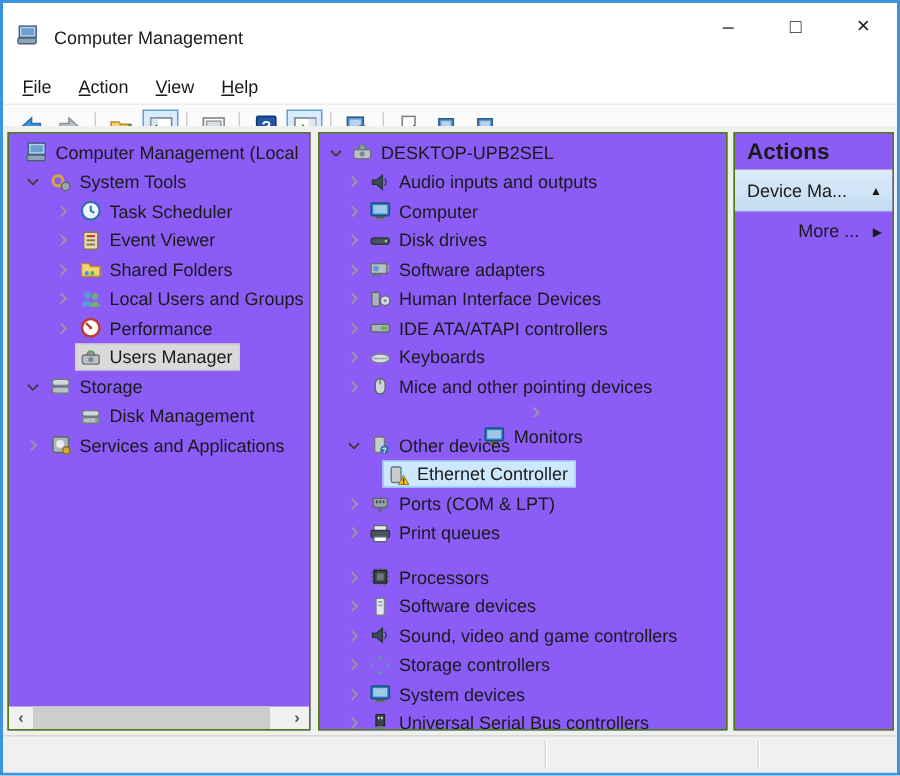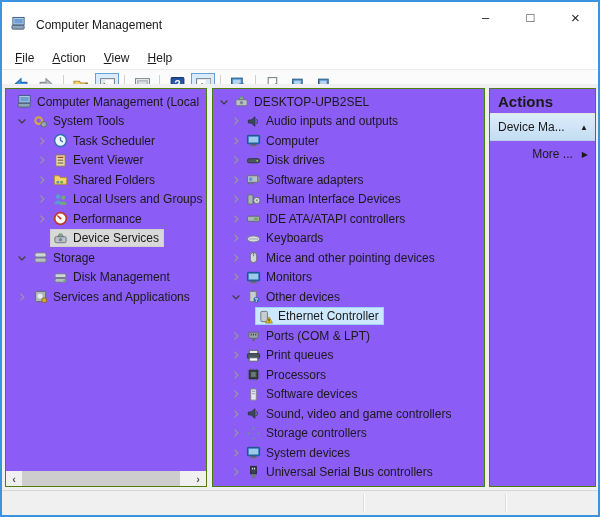--- a/index.html
+++ b/index.html
@@ -300,21 +300,21 @@
             <span class="chev wide"></span>
             <span class="selgrp sel-gray">
               <span class="ticon">
                 <svg width="15" height="15" viewBox="0 0 16 16">
                   <rect x="2" y="6" width="12" height="6.5" rx="1.5" fill="#b9c0c7" stroke="#6d757d"></rect>
                   <path d="M5 6l1.5-2.5h3L11 6z" fill="#9aa2aa" stroke="#6d757d"></path>
                   <rect x="6.5" y="2.8" width="3" height="1.4" fill="#58b058"></rect>
                   <circle cx="8" cy="9.2" r="1.8" fill="#7d868e"></circle>
                 </svg>
               </span>
-              <span class="tlabel">Device Services</span>
+              <span class="tlabel">Users Manager</span>
             </span>
           </div>
           <div class="row" style="padding-left: 8px;">
             <span class="chev wide">
               <svg width="12" height="12" viewBox="0 0 16 16">
                 <path d="M3.5 6l4.5 4.5L12.5 6" fill="none" stroke="#3c3c3c" stroke-width="1.6"></path>
               </svg>
             </span>
             <span class="selgrp">
               <span class="ticon">
@@ -512,21 +512,21 @@
               <span class="ticon">
                 <svg width="15" height="15" viewBox="0 0 16 16">
                   <rect x="4.5" y="2.5" width="7" height="11" rx="3.5" fill="#cfd5da" stroke="#5f676e"></rect>
                   <path d="M8 2.5v4" stroke="#5f676e"></path>
                   <rect x="7.3" y="4" width="1.4" height="2.2" rx="0.7" fill="#8a9299"></rect>
                 </svg>
               </span>
               <span class="tlabel">Mice and other pointing devices</span>
             </span>
           </div>
-          <div class="row" style="padding-left: 16px;">
+          <div class="row" style="padding-left: 16px; flex-direction: column;">
             <span class="chev">
               <svg width="12" height="12" viewBox="0 0 16 16">
                 <path d="M6 3.5l4.5 4.5L6 12.5" fill="none" stroke="#9a9a9a" stroke-width="1.6"></path>
               </svg>
             </span>
             <span class="selgrp">
               <span class="ticon">
                 <svg width="15" height="15" viewBox="0 0 16 16">
                   <rect x="1.5" y="2.5" width="13" height="9" rx="0.8" fill="#2f7cc0" stroke="#1d4f7c"></rect>
                   <rect x="3" y="4" width="10" height="6" fill="#9ec7e8"></rect>
@@ -597,21 +597,21 @@
               <span class="ticon">
                 <svg width="15" height="15" viewBox="0 0 16 16">
                   <rect x="3.5" y="2.5" width="9" height="4" fill="#e8eaec" stroke="#5f676e"></rect>
                   <rect x="1.5" y="6" width="13" height="5" rx="1" fill="#4a5560" stroke="#2e363e"></rect>
                   <rect x="3.5" y="10.5" width="9" height="3.5" fill="#fff" stroke="#5f676e"></rect>
                 </svg>
               </span>
               <span class="tlabel">Print queues</span>
             </span>
           </div>
-          <div class="row" style="padding-left: 16px;">
+          <div class="row" style="padding-left: 16px; margin-top: 10px;">
             <span class="chev">
               <svg width="12" height="12" viewBox="0 0 16 16">
                 <path d="M6 3.5l4.5 4.5L6 12.5" fill="none" stroke="#9a9a9a" stroke-width="1.6"></path>
               </svg>
             </span>
             <span class="selgrp">
               <span class="ticon">
                 <svg width="15" height="15" viewBox="0 0 16 16">
                   <path d="M5 1.5v2M8 1.5v2M11 1.5v2M5 12.5v2M8 12.5v2M11 12.5v2M1.5 5h2M1.5 8h2M1.5 11h2M12.5 5h2M12.5 8h2M12.5 11h2" stroke="#5f676e"></path>
                   <rect x="3.5" y="3.5" width="9" height="9" fill="#3b4248" stroke="#22282d"></rect>

